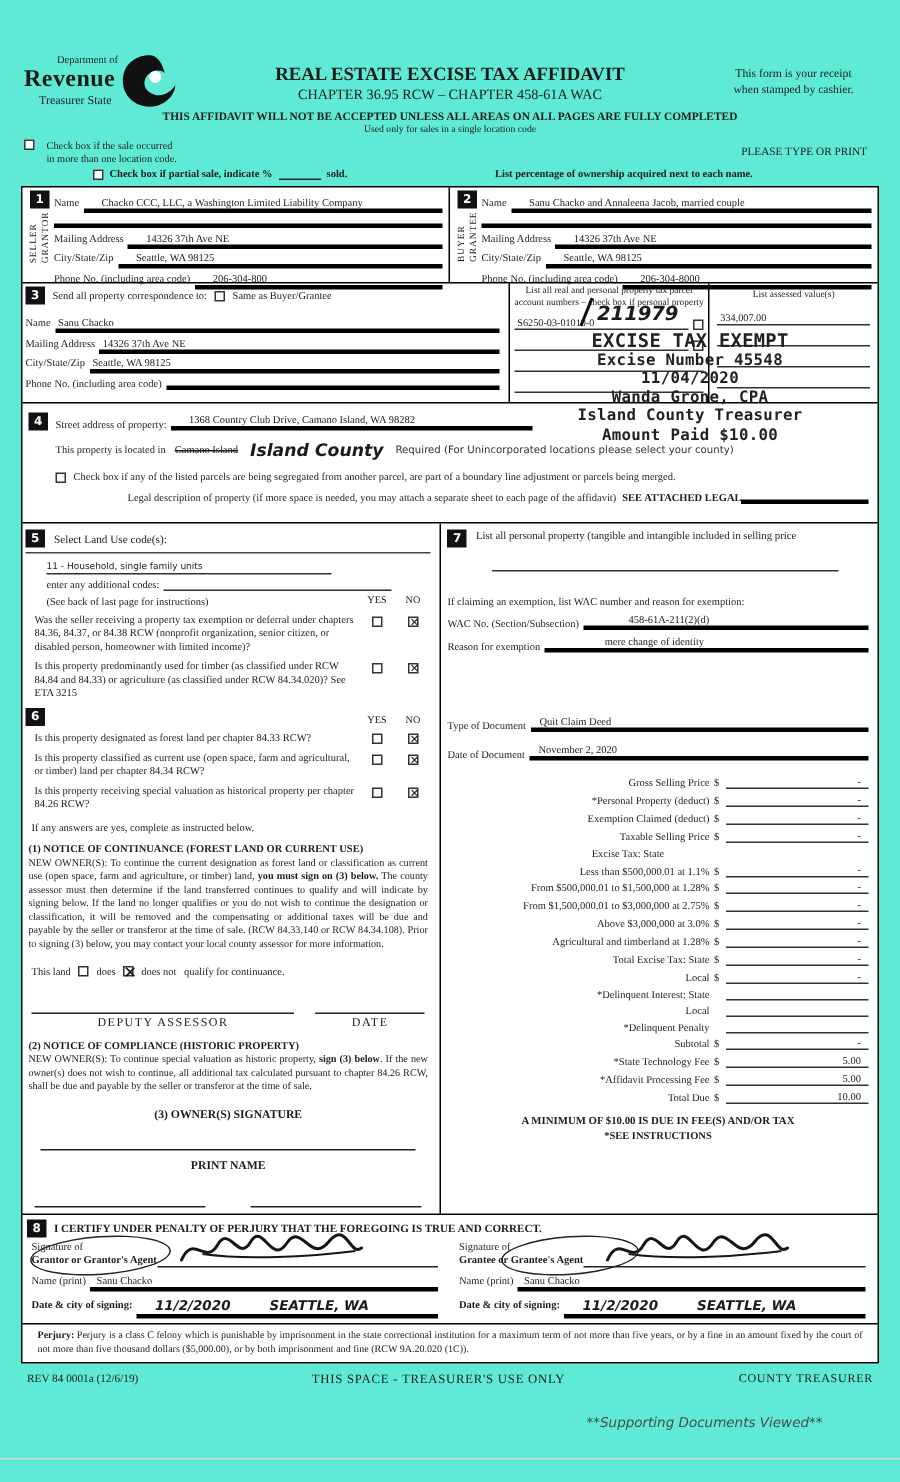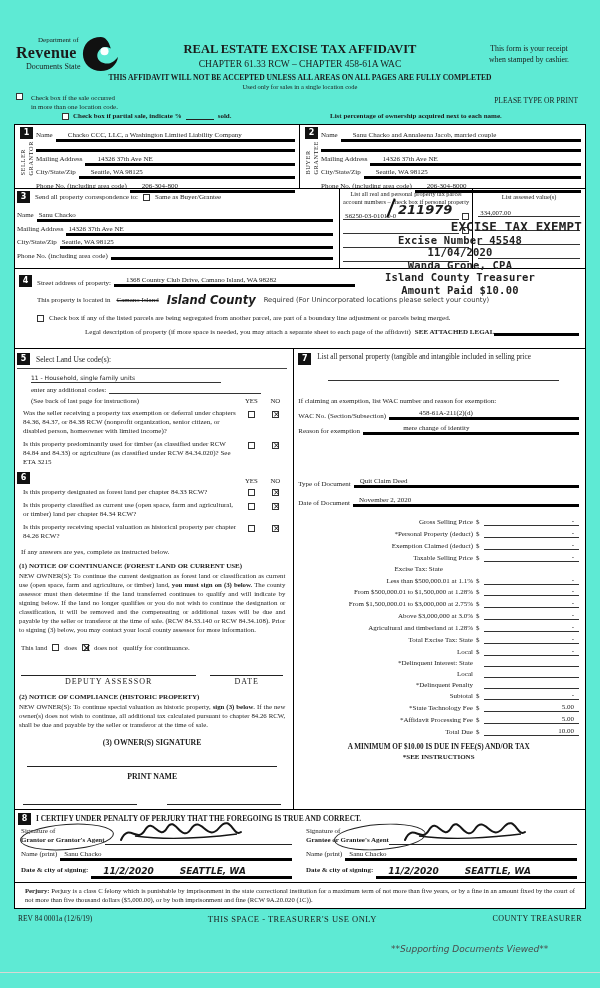--- a/index.html
+++ b/index.html
@@ -63,21 +63,21 @@
   .acol { width:46%; border-left:1px solid #000; padding:1px 5px; font-size:6.3px; }
   .pchead { text-align:center; line-height:1.25; }
   .pline { display:flex; align-items:flex-end; margin-top:6px; }
   .pline .fl { flex:1; border-bottom:1px solid #333; min-height:8px; padding:0 2px; font-size:6.8px; }
   .pline .cb { margin-left:3px; }
 
   
   .stamp { position:absolute; left:338px; top:221px; width:244px; text-align:center; z-index:5;
            font-family:"DejaVu Sans Mono", monospace; font-weight:bold; color:#222;
            font-size:10.5px; line-height:12.5px; letter-spacing:0.2px; }
-  .stamp .big { font-size:12.5px;text-align:right; }
+  .stamp .big { font-size:12.5px; }
   .hand211 { position:absolute; left:398px; top:202px; z-index:6; font-size:13px; }
   .slash { position:absolute; left:390px; top:198px; width:2px; height:20px; background:#111; transform:rotate(22deg); z-index:6; }
 
   
   .rowC { border-bottom:1px solid #000; padding:3px 6px 4px 4px; height:80px; position:relative; }
   .c-line { display:flex; align-items:flex-end; margin-top:3px; }
   .strike { text-decoration:line-through; }
   .landhand { font-size:11.5px; margin:0 8px; }
 
   
@@ -150,30 +150,30 @@
 </style>
 </head>
 <body>
 
 <div class="page">
 
   <div class="logo">
     <div class="logo-txt">
       <div class="dept1">Department of</div>
       <div class="dept2">Revenue</div>
-      <div class="dept3">Documents State</div>
+      <div class="dept3">Treasurer State</div>
     </div>
     <svg class="logo-svg" viewBox="0 0 40 40">
       <path d="M21 1 C 9 1 1 9 1 20 c0 11 9 19 20 19 c10 0 18 -7 19 -16 c-4 6 -10 9 -16 7 c-7 -2 -9 -9 -5 -14 c3 -4 9 -5 13 -2 C 30 6 26 1 21 1 Z" fill="#111"></path>
       <circle cx="25" cy="17" r="4.5" fill="#fff"></circle>
     </svg>
   </div>
   <div class="title-block">
     <div class="title">REAL ESTATE EXCISE TAX AFFIDAVIT</div>
-    <div class="chapter">CHAPTER 61.33 RCW – CHAPTER 458-61A WAC</div>
+    <div class="chapter">CHAPTER 36.95 RCW – CHAPTER 458-61A WAC</div>
   </div>
   <div class="receipt">
     <div>This form is your receipt</div>
     <div>when stamped by cashier.</div>
   </div>
   <div class="warnline">THIS AFFIDAVIT WILL NOT BE ACCEPTED UNLESS ALL AREAS ON ALL PAGES ARE FULLY COMPLETED</div>
   <div class="singleline">Used only for sales in a single location code</div>
   <div class="multiloc">
     <span class="cb"></span>
     <span>

